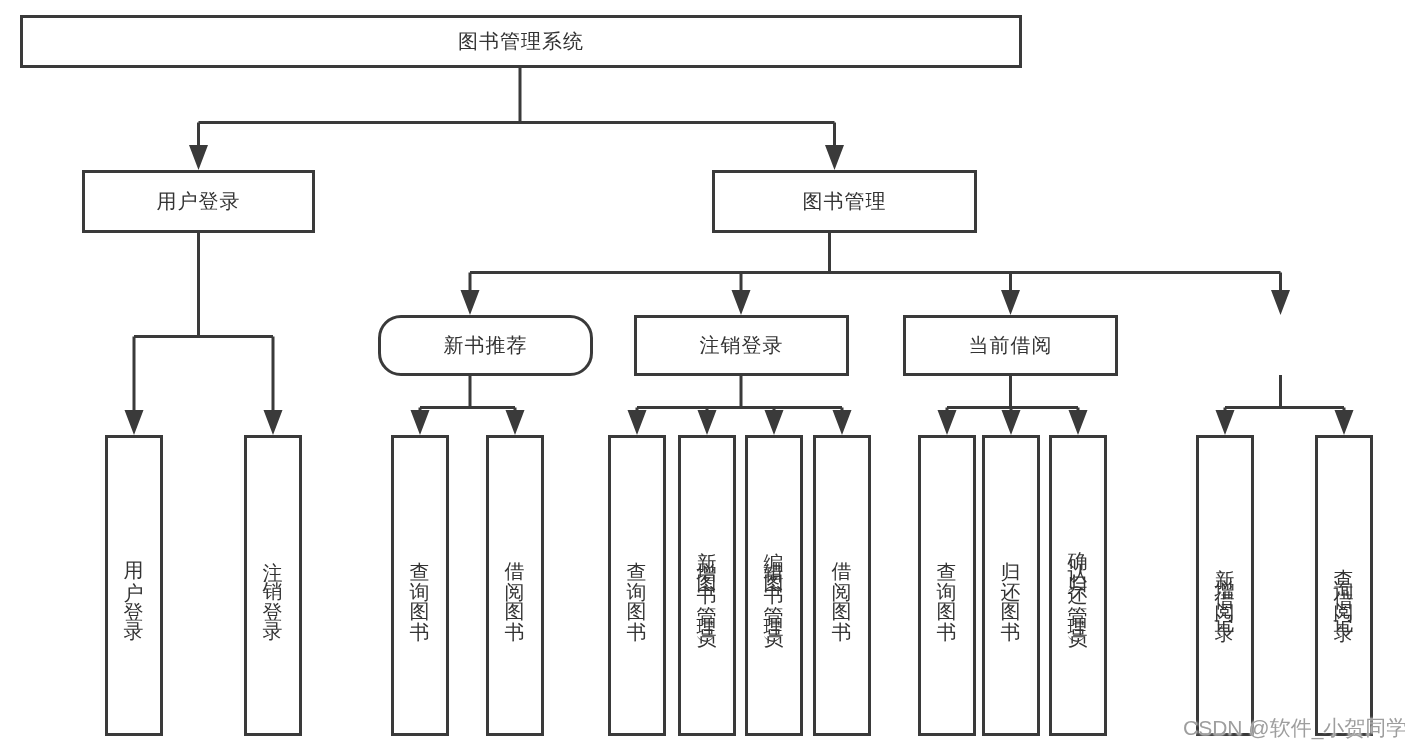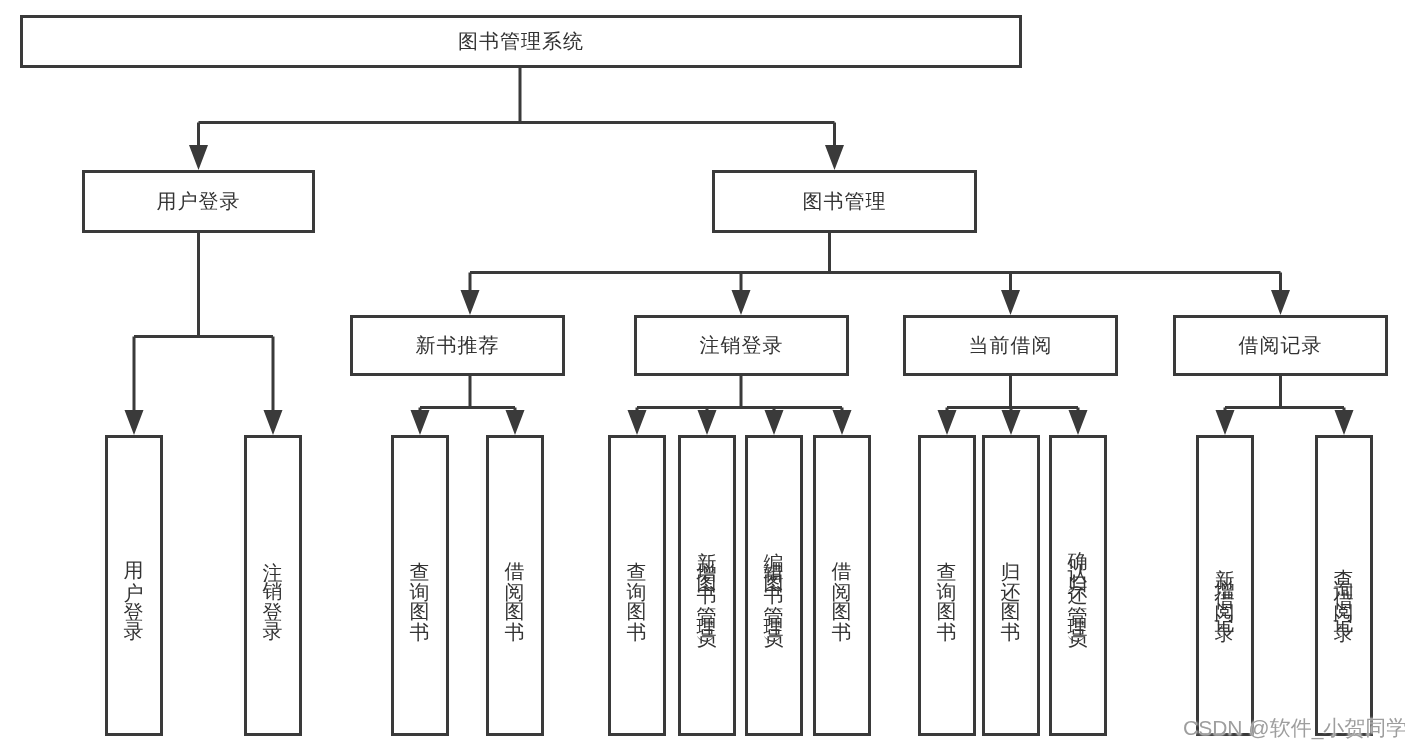--- a/index.html
+++ b/index.html
@@ -98,31 +98,28 @@
     <span class="hlabel">图书管理系统</span>
   </div>
 
   <div class="box" style="left:82px;top:170px;width:233px;height:63px;">
     <span class="hlabel">用户登录</span>
   </div>
   <div class="box" style="left:712px;top:170px;width:265px;height:63px;">
     <span class="hlabel">图书管理</span>
   </div>
 
-  <div class="box" style="left:350px;top:315px;width:215px;height:61px;">
+  <div class="box" style="left:378px;top:315px;width:215px;height:61px;border-radius:23px;">
     <span class="hlabel">新书推荐</span>
   </div>
   <div class="box" style="left:634px;top:315px;width:215px;height:61px;">
     <span class="hlabel">注销登录</span>
   </div>
   <div class="box" style="left:903px;top:315px;width:215px;height:61px;">
     <span class="hlabel">当前借阅</span>
-  </div>
-  <div class="box" style="left:1173px;top:315px;width:215px;height:61px;">
-    <span class="hlabel">借阅记录</span>
   </div>
 
   <div class="box" style="left:105px;top:435px;width:58px;height:301px;">
     <span class="vtext" style="letter-spacing: 20px;">用户登录</span>
   </div>
   <div class="box" style="left:244px;top:435px;width:58px;height:301px;">
     <span class="vtext" style="letter-spacing: 20px;">注销登录</span>
   </div>
 
   <div class="box" style="left:391px;top:435px;width:58px;height:301px;">

